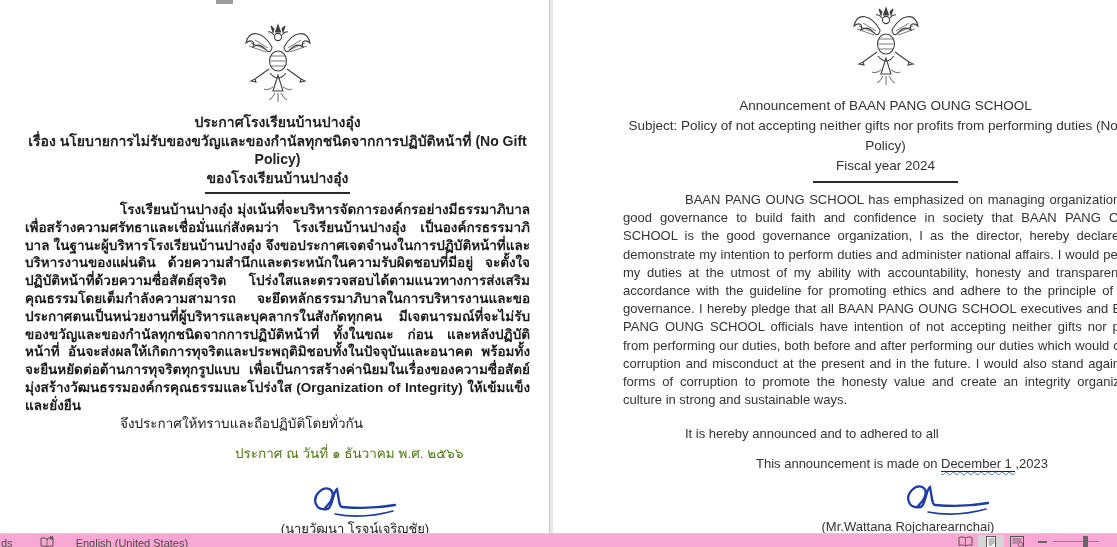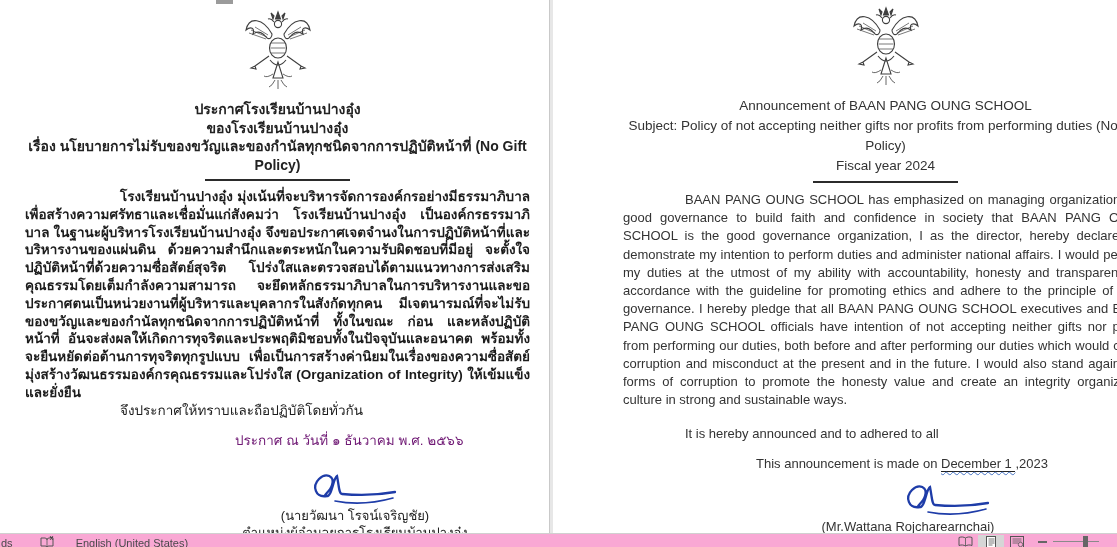--- a/index.html
+++ b/index.html
@@ -3,36 +3,36 @@
 <meta charset="utf-8">
 <style>
   html,body{margin:0;padding:0;}
   .screen{
     position:relative;width:1117px;height:547px;overflow:hidden;
     background:#ffffff;font-family:"Liberation Sans","DejaVu Sans",sans-serif;
     color:#1f1f1f;
   }
   
   .page{position:absolute;top:0;height:533px;background:#fff;box-sizing:border-box;}
-  .page-left{left:0;width:549px;padding:4px 19px 0 25px;}
+  .page-left{left:0;width:549px;padding:17px 19px 0 25px;}
   .page-gap{position:absolute;left:549px;top:0;width:18px;height:533px;background:#e7e7e7;
     border-left:1px solid #c9c9c9;border-right:1px solid #c9c9c9;box-sizing:border-box;}
   .page-right{left:553px;width:633px;padding:0 37px 0 70px;border-right:1px solid #701a75;}
   .top-tab{position:absolute;left:216px;top:0;width:17px;height:4px;background:#9b9b9b;}
 
   .emblem{display:block;margin:6px auto 0 auto;}
 
   .title-block{margin-top:4px;text-align:center;font-weight:600;font-size:14px;line-height:18.5px;color:#222;}
   .title-block.en{font-weight:400;font-size:13.5px;line-height:20px;color:#333;}
   .caret{display:inline-block;width:1px;height:13px;background:#000;vertical-align:-2px;margin-left:2px;}
   .divider{width:145px;border-top:2px solid #2b2b2b;margin:5px auto 0 auto;}
 
   .thai-body{margin:7px 0 0 0;font-size:13.5px;line-height:17.8px;text-align:justify;color:#1c1c1c;text-indent:95px;font-weight:bold;}
   .thai-closing{margin:0;font-size:13.5px;line-height:17.8px;text-indent:95px;color:#1c1c1c;}
-  .thai-date{margin:10px 0 17px 210px;font-size:13.5px;color:#701a75;}
+  .thai-date{margin:10px 0 17px 210px;font-size:13.5px;color:#4d7c0f;}
 
   .en-body{margin:8px 0 16px 0;font-size:13px;line-height:18.2px;text-align:justify;color:#333;text-indent:62px;}
   .en-closing{margin:1px 0 12px 62px;font-size:13px;line-height:18.2px;color:#333;}
   .en-date{margin:10px 0 8px 133px;font-size:13px;color:#333;}
   .u-solid-wavy{border-bottom:1px solid #222;text-decoration:underline wavy #4472c4;text-decoration-thickness:1px;text-underline-offset:3px;}
 
   .sig{display:block;margin:6px 0 0 280px;}
   .sig.en{margin:2px 0 0 275px;}
   .signer{margin:1px 0 0 210px;width:240px;text-align:center;font-size:13px;line-height:17px;color:#1c1c1c;}
   .signer.en{margin-left:135px;width:300px;color:#333;}
@@ -69,22 +69,22 @@
       <ellipse cx="35" cy="38" rx="8.5" ry="10"></ellipse>
       <path d="M28 33 h14 M27.5 38 h15 M28 43 h14" stroke-width="0.7"></path>
       <path d="M26 46 L12 56 M44 46 L58 56 M12 56 l-4 2 5 1 z M58 56 l4 2 -5 1 z"></path>
       <path d="M27 50 Q35 60 43 50"></path>
       <path d="M35 52 l-5 16 h10 z"></path>
       <path d="M30 64 q-6 4 -9 2 M40 64 q6 4 9 2 M32 70 q-3 6 -6 7 M38 70 q3 6 6 7 M35 70 v9" stroke-width="0.8"></path>
     </svg>
 
     <div class="title-block">
       <div>ประกาศโรงเรียนบ้านปางอุ๋ง</div>
+      <div>เรื่อง นโยบายการไม่รับของขวัญและของกำนัลทุกชนิดจากการปฏิบัติหน้าที่ (No Gift Policy)</div>
       <div>ของโรงเรียนบ้านปางอุ๋ง</div>
-      <div>เรื่อง นโยบายการไม่รับของขวัญและของกำนัลทุกชนิดจากการปฏิบัติหน้าที่ (No Gift Policy)</div>
     </div>
     <div class="divider"></div>
 
     <p class="thai-body">โรงเรียนบ้านปางอุ๋ง  มุ่งเน้นที่จะบริหารจัดการองค์กรอย่างมีธรรมาภิบาล  เพื่อสร้างความศรัทธาและเชื่อมั่นแก่สังคมว่า โรงเรียนบ้านปางอุ๋ง เป็นองค์กรธรรมาภิบาล ในฐานะผู้บริหารโรงเรียนบ้านปางอุ๋ง จึงขอประกาศเจตจำนงในการปฏิบัติหน้าที่และบริหารงานของแผ่นดิน ด้วยความสำนึกและตระหนักในความรับผิดชอบที่มีอยู่ จะตั้งใจปฏิบัติหน้าที่ด้วยความซื่อสัตย์สุจริต โปร่งใสและตรวจสอบได้ตามแนวทางการส่งเสริมคุณธรรมโดยเต็มกำลังความสามารถ  จะยึดหลักธรรมาภิบาลในการบริหารงานและขอประกาศตนเป็นหน่วยงานที่ผู้บริหารและบุคลากรในสังกัดทุกคน  มีเจตนารมณ์ที่จะไม่รับของขวัญและของกำนัลทุกชนิดจากการปฏิบัติหน้าที่ ทั้งในขณะ ก่อน และหลังปฏิบัติหน้าที่ อันจะส่งผลให้เกิดการทุจริตและประพฤติมิชอบทั้งในปัจจุบันและอนาคต พร้อมทั้งจะยืนหยัดต่อต้านการทุจริตทุกรูปแบบ เพื่อเป็นการสร้างค่านิยมในเรื่องของความซื่อสัตย์ มุ่งสร้างวัฒนธรรมองค์กรคุณธรรมและโปร่งใส (Organization of Integrity) ให้เข้มแข็งและยั่งยืน</p>
     <p class="thai-closing">จึงประกาศให้ทราบและถือปฏิบัติโดยทั่วกัน</p>
     <p class="thai-date">ประกาศ ณ วันที่  ๑ ธันวาคม พ.ศ. ๒๕๖๖</p>
 
     <svg class="sig" width="100" height="38" viewBox="0 0 100 38" fill="none" stroke="#1e3ca8" stroke-width="2.3" stroke-linecap="round">
       <path d="M22 28 C10 30 7 18 14 11 C21 4 30 8 27 17 C25 24 17 28 21 28 C27 30 28 10 32 8 C34 18 34 26 37 26 C48 27 68 28 90 24"></path>
       <path d="M30 33 C50 37 70 35 88 30" stroke-width="1.6"></path>

